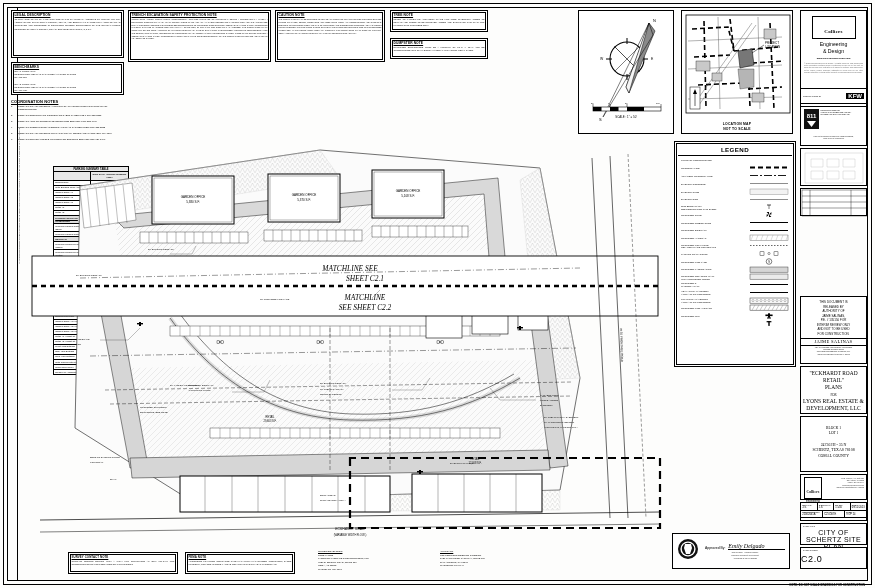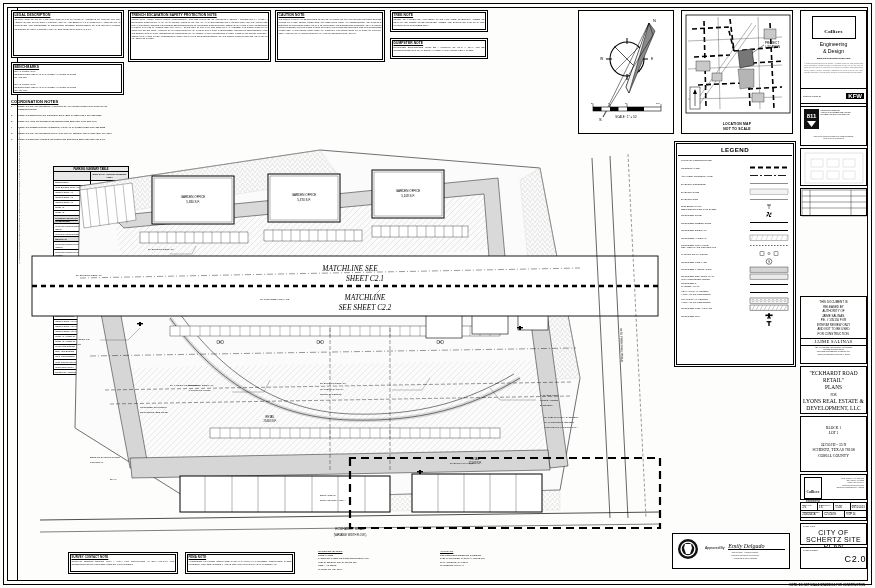--- a/index.html
+++ b/index.html
@@ -111,21 +111,21 @@
   .proj-for{ font-family:"Liberation Serif", serif; font-size:3.2px; text-align:center; margin:2px 0 1px;}
   .proj-client{
     font-family:"Liberation Serif", serif; text-align:center; font-size:5.6px; line-height:1.3;
   }
   .blk{ font-family:"Liberation Serif", serif; text-align:center; font-size:3.6px; line-height:1.5;}
   .addr{ font-family:"Liberation Serif", serif; text-align:center; font-size:3.9px; line-height:1.45;}
   .sheet-name{
     font-size:7px; text-align:center; letter-spacing:.4px; padding:3px 0;
   }
   .sheet-num{
-    font-size:9px; text-align:right; letter-spacing:.6px; padding:2px 0;
+    font-size:9px; text-align:left; letter-spacing:.6px; padding:2px 0;
     font-family:"Liberation Sans", sans-serif;
   }
   .field-lbl{ font-size:1.9px; color:#333; }
   .field-val{ font-size:2.6px; }
   .grid-row{ display:flex; }
   .grid-cell{ border-right:0.5px solid #000; border-bottom:0.5px solid #000; padding:0.8px 1.2px; flex:1;}
   .grid-cell:last-child{ border-right:none; }
   
   .loc-cap{ text-align:center; font-size:3.4px; font-weight:bold; line-height:1.35; letter-spacing:.2px;}
   

